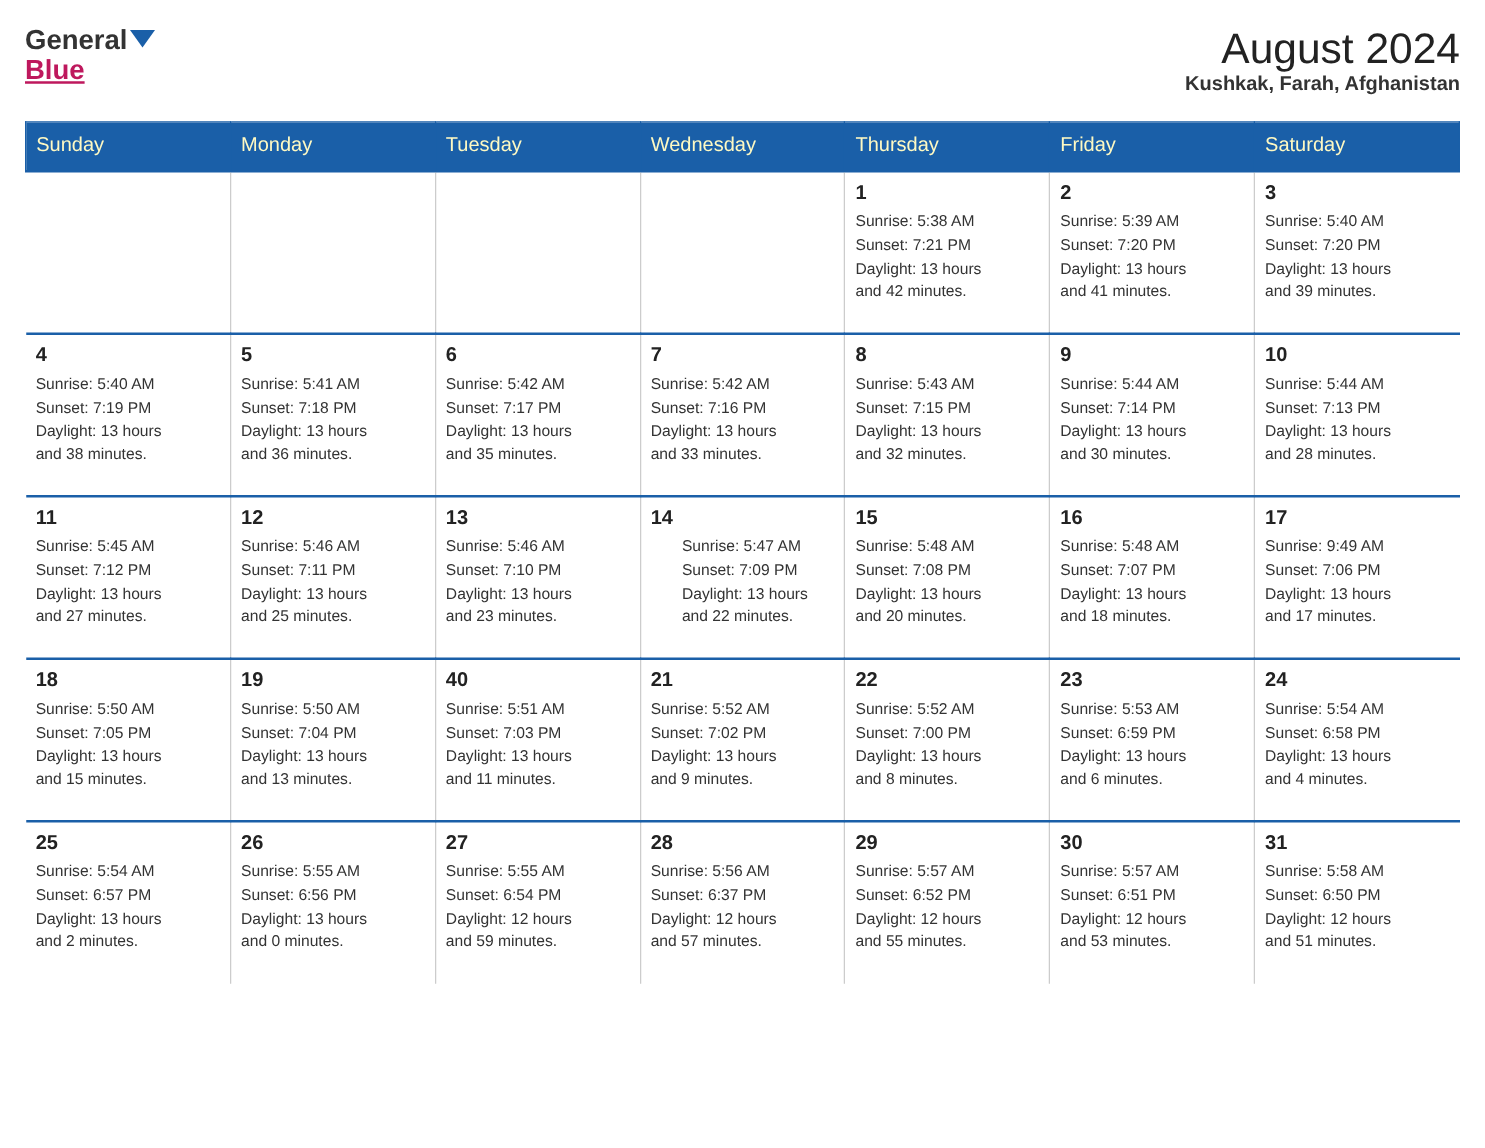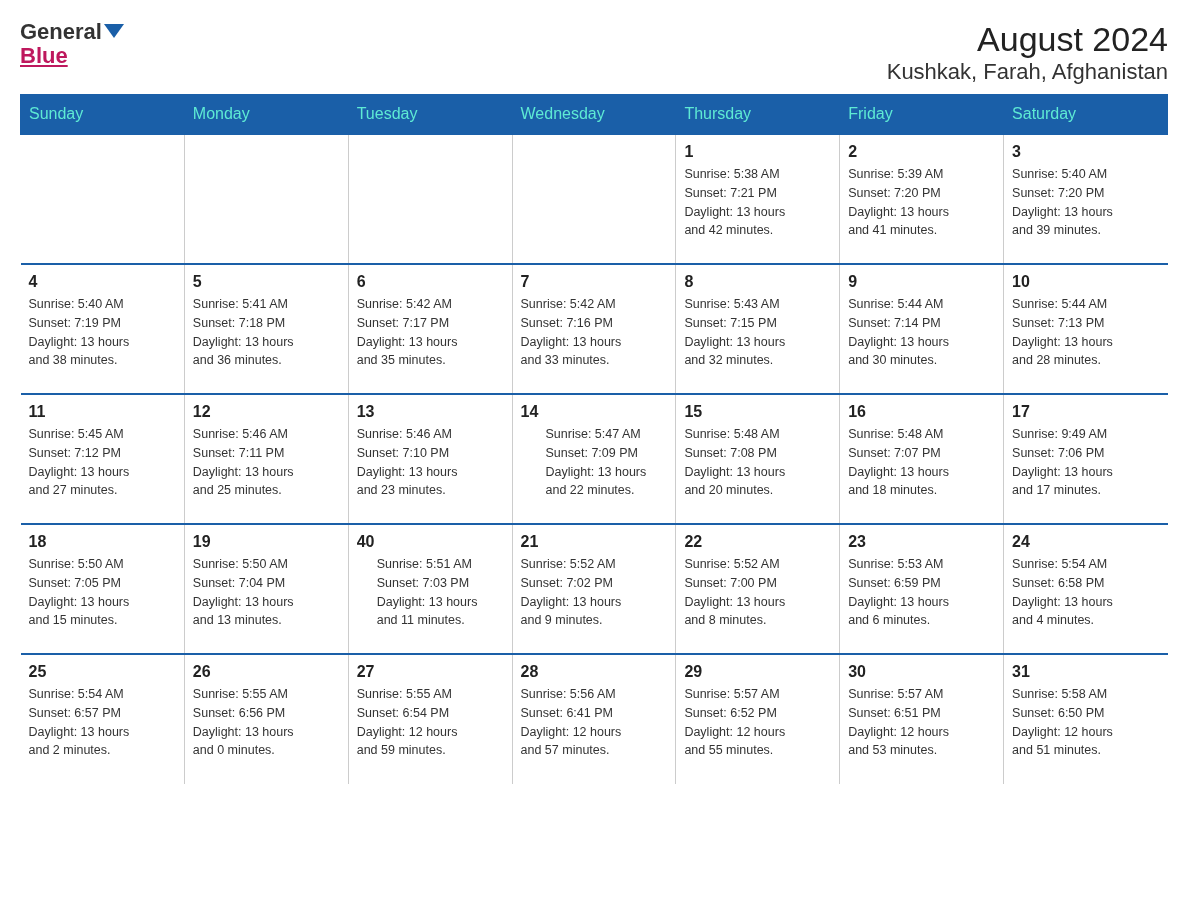--- a/index.html
+++ b/index.html
@@ -7,21 +7,21 @@
       font-family: Arial, sans-serif;
       background: #fff;
       padding: 20px;
       width: 1188px;
       min-height: 918px;
     }
     .header {
       display: flex;
       justify-content: space-between;
       align-items: flex-start;
-      margin-bottom: 9px;
+      margin-bottom: 20px;
     }
     .logo {
       display: flex;
       flex-direction: column;
       font-size: 22px;
       font-weight: bold;
       line-height: 1.1;
     }
     .logo-general { color: #333; }
     .logo-blue { color: #be185d; text-decoration: underline; }
@@ -39,34 +39,34 @@
     }
     .title-block {
       text-align: right;
     }
     .title-block h1 {
       font-size: 34px;
       font-weight: normal;
       color: #222;
     }
     .title-block h2 {
-      font-size: 22px;
-      font-weight: normal;
+      font-size: 16px;
+      font-weight: bold;
       color: #333;
     }
     table {
       width: 100%;
       border-collapse: collapse;
       table-layout: fixed;
     }
     thead tr {
       background-color: #1a5fa8;
     }
     thead th {
-      color: #5eead4;
+      color: #fef9c3;
       font-size: 16px;
       font-weight: normal;
       padding: 10px 8px;
       text-align: left;
       border: 1px solid #1a5fa8;
     }
     tbody tr {
       border-top: 2px solid #1a5fa8;
     }
     tbody td {
@@ -263,21 +263,21 @@
         </td>
         <td>
           <div class="day-number">19</div>
           <div class="day-info" style="white-space: pre-line;">Sunrise: 5:50 AM
 Sunset: 7:04 PM
 Daylight: 13 hours
 and 13 minutes.</div>
         </td>
         <td>
           <div class="day-number">40</div>
-          <div class="day-info" style="white-space: pre-line; margin-left: 20px;">Sunrise: 5:51 AM
+          <div class="day-info" style="white-space: pre-line;">Sunrise: 5:51 AM
 Sunset: 7:03 PM
 Daylight: 13 hours
 and 11 minutes.</div>
         </td>
         <td>
           <div class="day-number">21</div>
           <div class="day-info" style="white-space: pre-line;">Sunrise: 5:52 AM
 Sunset: 7:02 PM
 Daylight: 13 hours
 and 9 minutes.</div>
@@ -322,21 +322,21 @@
         <td>
           <div class="day-number">27</div>
           <div class="day-info" style="white-space: pre-line;">Sunrise: 5:55 AM
 Sunset: 6:54 PM
 Daylight: 12 hours
 and 59 minutes.</div>
         </td>
         <td>
           <div class="day-number">28</div>
           <div class="day-info" style="white-space: pre-line;">Sunrise: 5:56 AM
-Sunset: 6:41 PM
+Sunset: 6:37 PM
 Daylight: 12 hours
 and 57 minutes.</div>
         </td>
         <td>
           <div class="day-number">29</div>
           <div class="day-info" style="white-space: pre-line;">Sunrise: 5:57 AM
 Sunset: 6:52 PM
 Daylight: 12 hours
 and 55 minutes.</div>
         </td>

